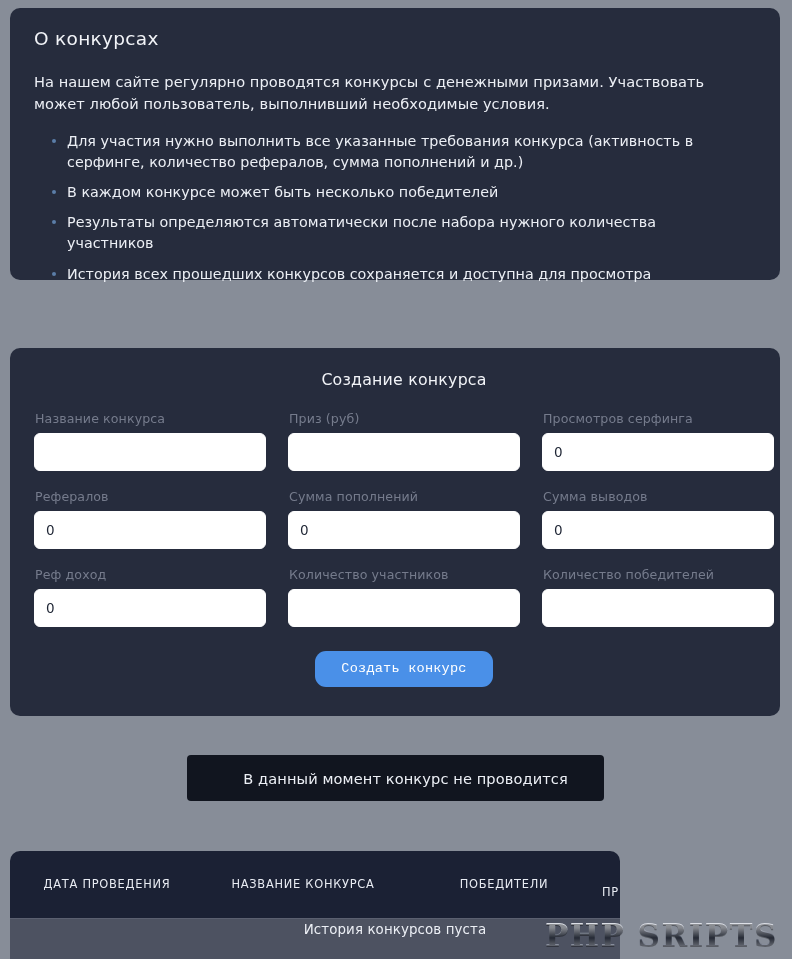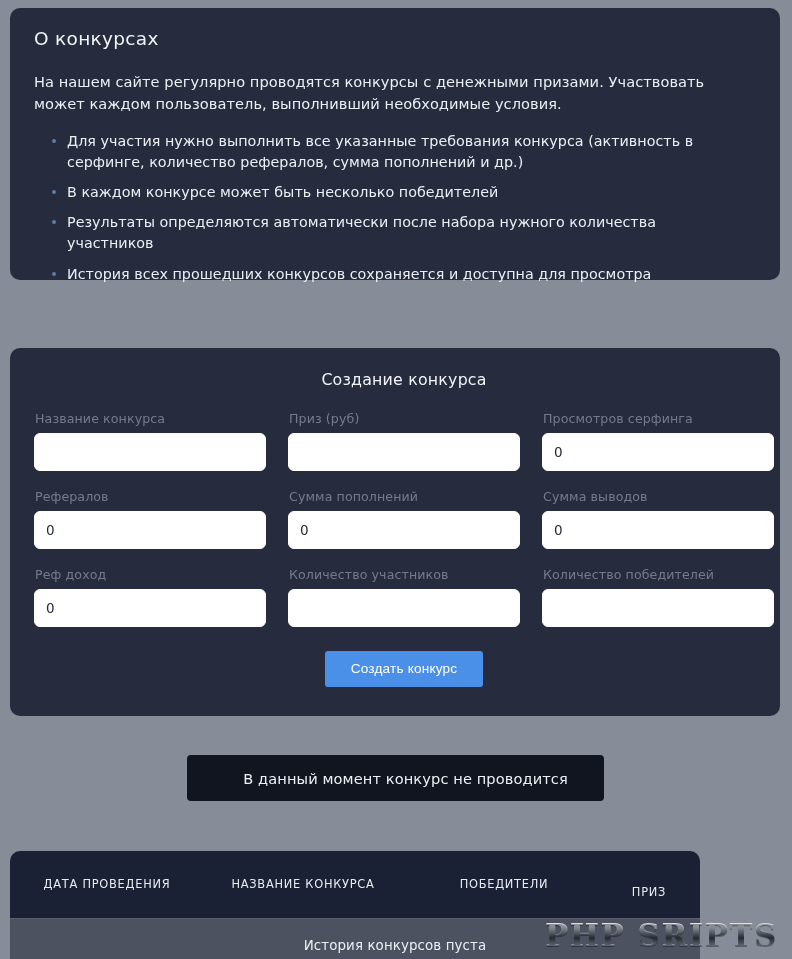--- a/index.html
+++ b/index.html
@@ -122,23 +122,23 @@
   }
   .submit-wrap {
     text-align: center;
     margin-top: 10px;
   }
   #create-button {
     display: inline-block;
     background: #4a90e8;
     color: #ffffff;
     border: none;
-    border-radius: 3px;
+    border-radius: 11px;
     padding: 11px 26px;
-    font-family: Liberation Sans, sans-serif;
+    font-family: Liberation Mono, monospace;
     font-size: 13.6px;
     letter-spacing: .2px;
     cursor: pointer;
     line-height: 1;
   }
 
   
   #notice-banner {
     position: absolute;
     left: 187px;
@@ -154,21 +154,21 @@
     font-size: 14.6px;
     letter-spacing: .1px;
     padding-left: 20px;
   }
 
   
   #history-card {
     position: absolute;
     left: 10px;
     top: 851px;
-    width: 690px;
+    width: 610px;
     height: 108px;
     background: #1b2134;
     border-top-left-radius: 10px;
     border-top-right-radius: 10px;
     overflow: hidden;
   }
   .history-head {
     display: flex;
     align-items: center;
     height: 67px;
@@ -190,21 +190,21 @@
     position: absolute;
     left: 0;
     top: 67px;
     width: 770px;
     height: 41px;
     background: #4d5261;
     border-top: 1px solid #5b6070;
     display: flex;
     align-items: flex-end;
     justify-content: center;
-    padding-bottom: 6px;
+    padding-bottom: 22px;
   }
   .history-empty span {
     color: #eceff5;
     font-size: 13.4px;
     letter-spacing: .1px;
   }
 
   
   #watermark {
     position: absolute;
@@ -225,21 +225,21 @@
     white-space: nowrap;
   }
 </style>
 </head>
 <body>
 
 <div class="page">
 
   <section class="card" id="about-card">
     <h1 class="about-title">О конкурсах</h1>
-    <p class="about-para">На нашем сайте регулярно проводятся конкурсы с денежными призами. Участвовать может каждом пользователь, выполнивший необходимые условия.</p>
+    <p class="about-para">На нашем сайте регулярно проводятся конкурсы с денежными призами. Участвовать может любой пользователь, выполнивший необходимые условия.</p>
     <ul class="about-list">
       <li>
         <span class="bullet"></span>
         <span>Для участия нужно выполнить все указанные требования конкурса (активность в серфинге, количество рефералов, сумма пополнений и др.)</span>
       </li>
       <li>
         <span class="bullet"></span>
         <span>В каждом конкурсе может быть несколько победителей</span>
       </li>
       <li>

